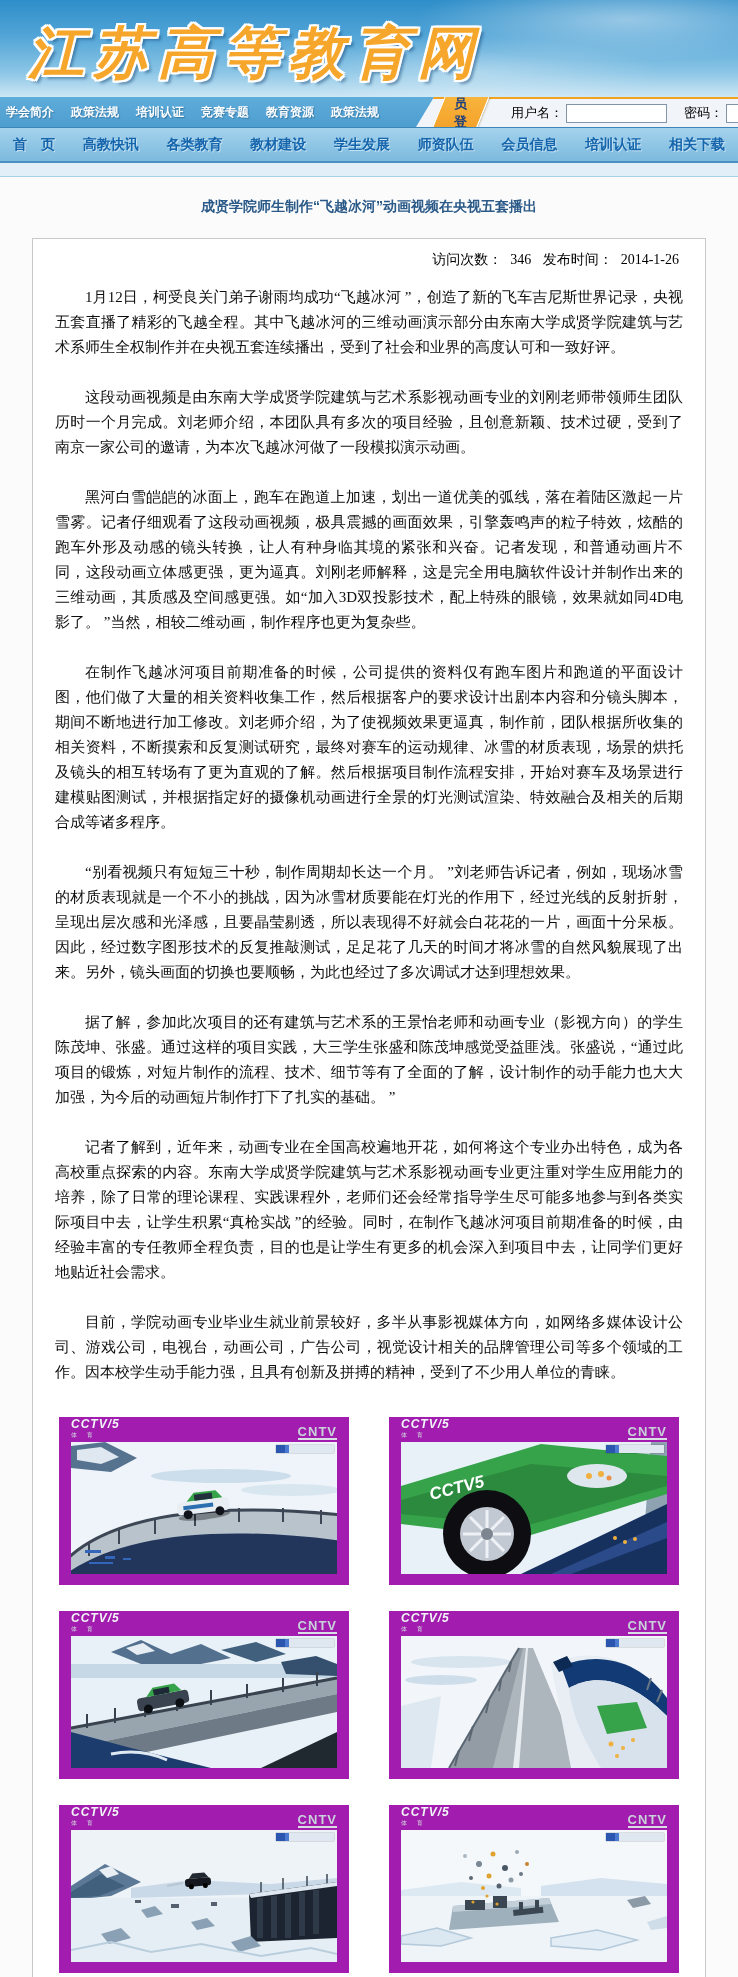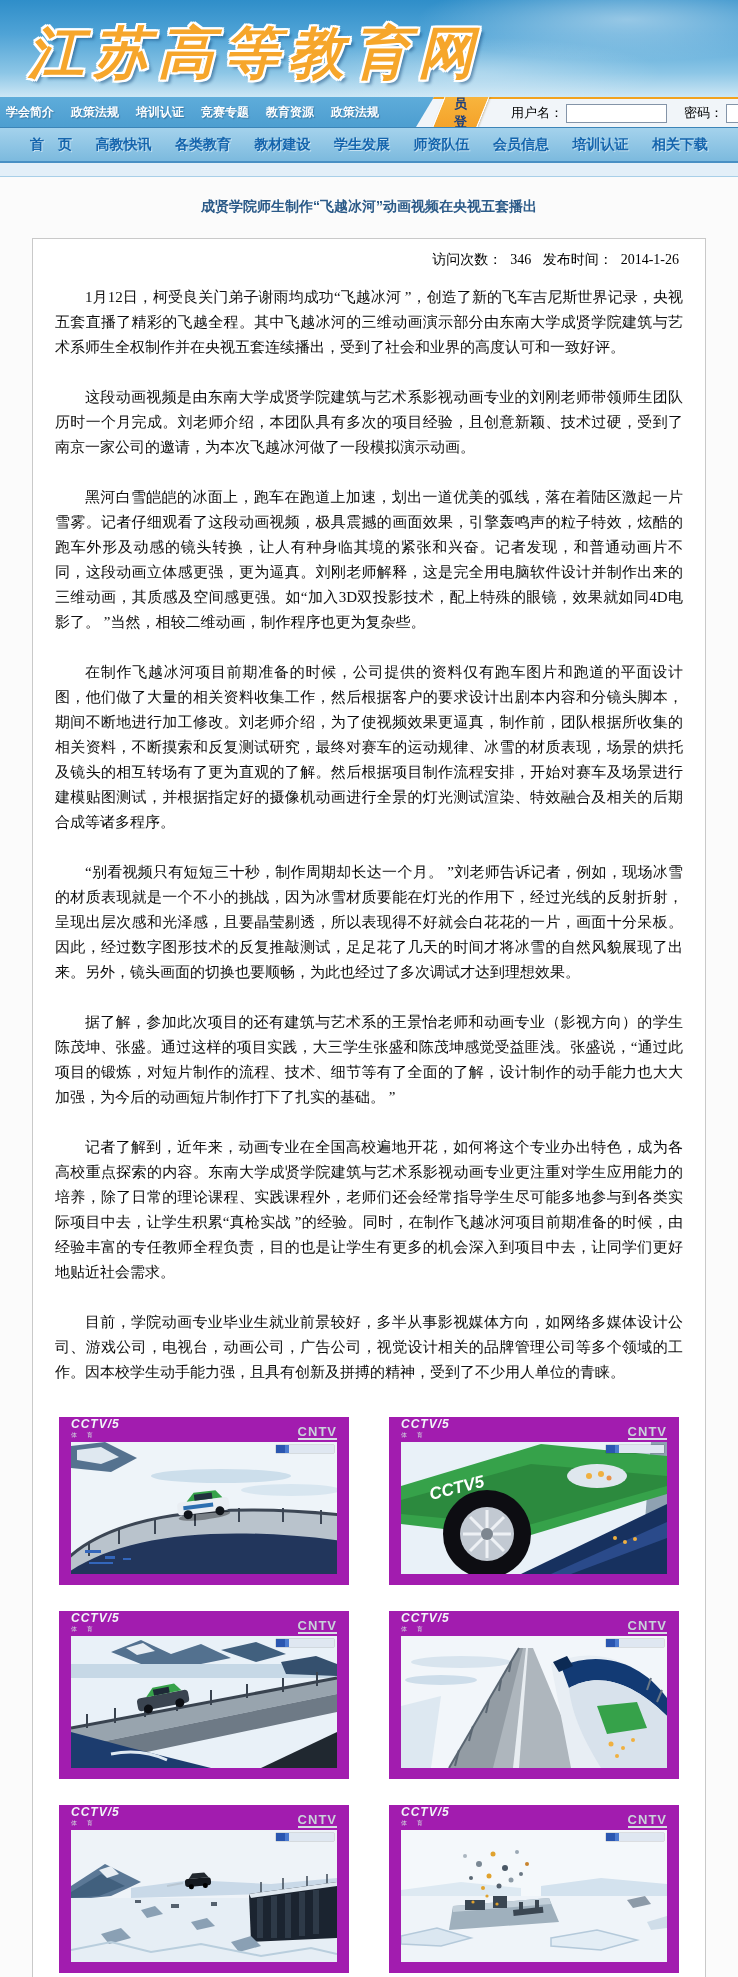--- a/index.html
+++ b/index.html
@@ -58,21 +58,21 @@
   .login-label{font-size:13px;color:#000;}
   .login-input{
     width:95px;height:17px;border:1px solid #8494a8;background:#fff;
     font-size:12px;padding:0 2px;outline:none;
   }
   .login-input.pwd{width:70px;}
   
   .navbar2{
     height:33px;background:linear-gradient(180deg,#a4d2ec,#7cbade);
     display:flex;align-items:center;justify-content:space-between;
-    padding:0 30px;border-bottom:2px solid #4890c4;
+    padding:0 13px;border-bottom:2px solid #4890c4;
   }
   .nav2-link{
     color:#1565ad;font-weight:bold;font-size:14px;cursor:pointer;white-space:nowrap;
     font-family:"Liberation Sans",sans-serif;text-shadow:1px 1px 0 rgba(255,255,255,.5);
   }
   .subband{height:13px;background:#e3eff8;border-bottom:1px solid #a8cfe8;}
   
   .article-title{
     margin:21px 30px 0;text-align:center;
     font-size:14px;font-weight:bold;color:#2b5a88;

